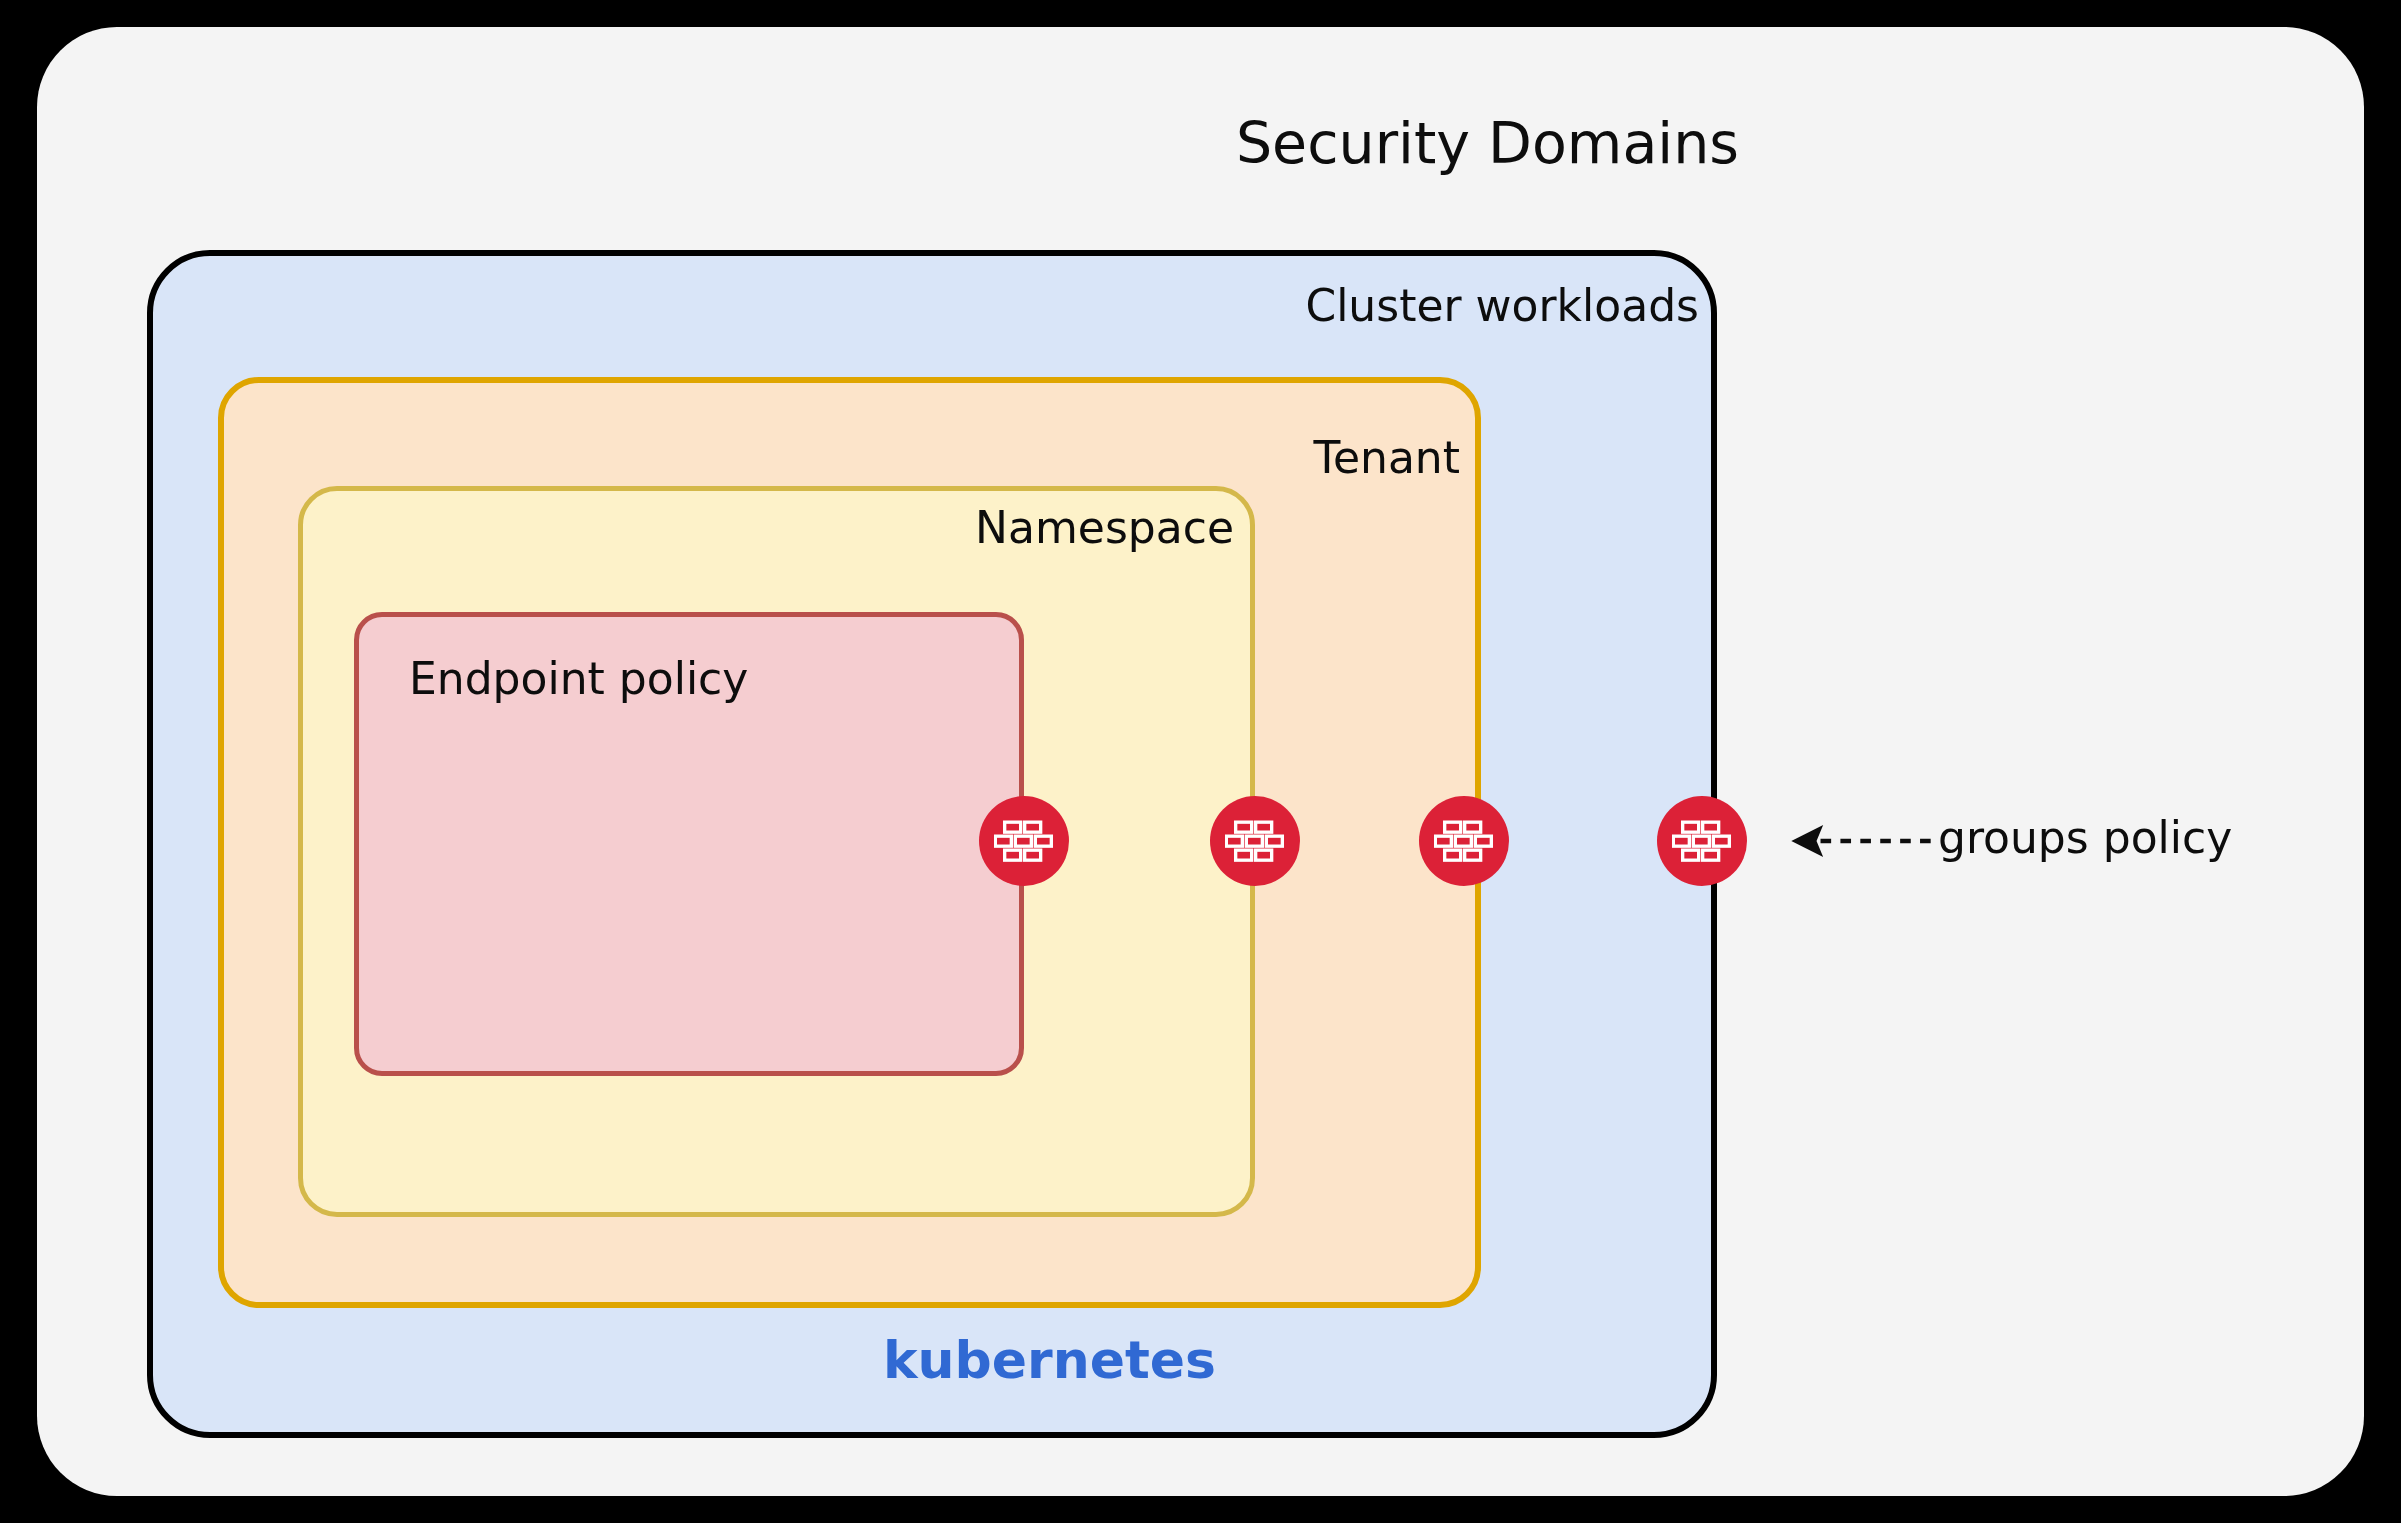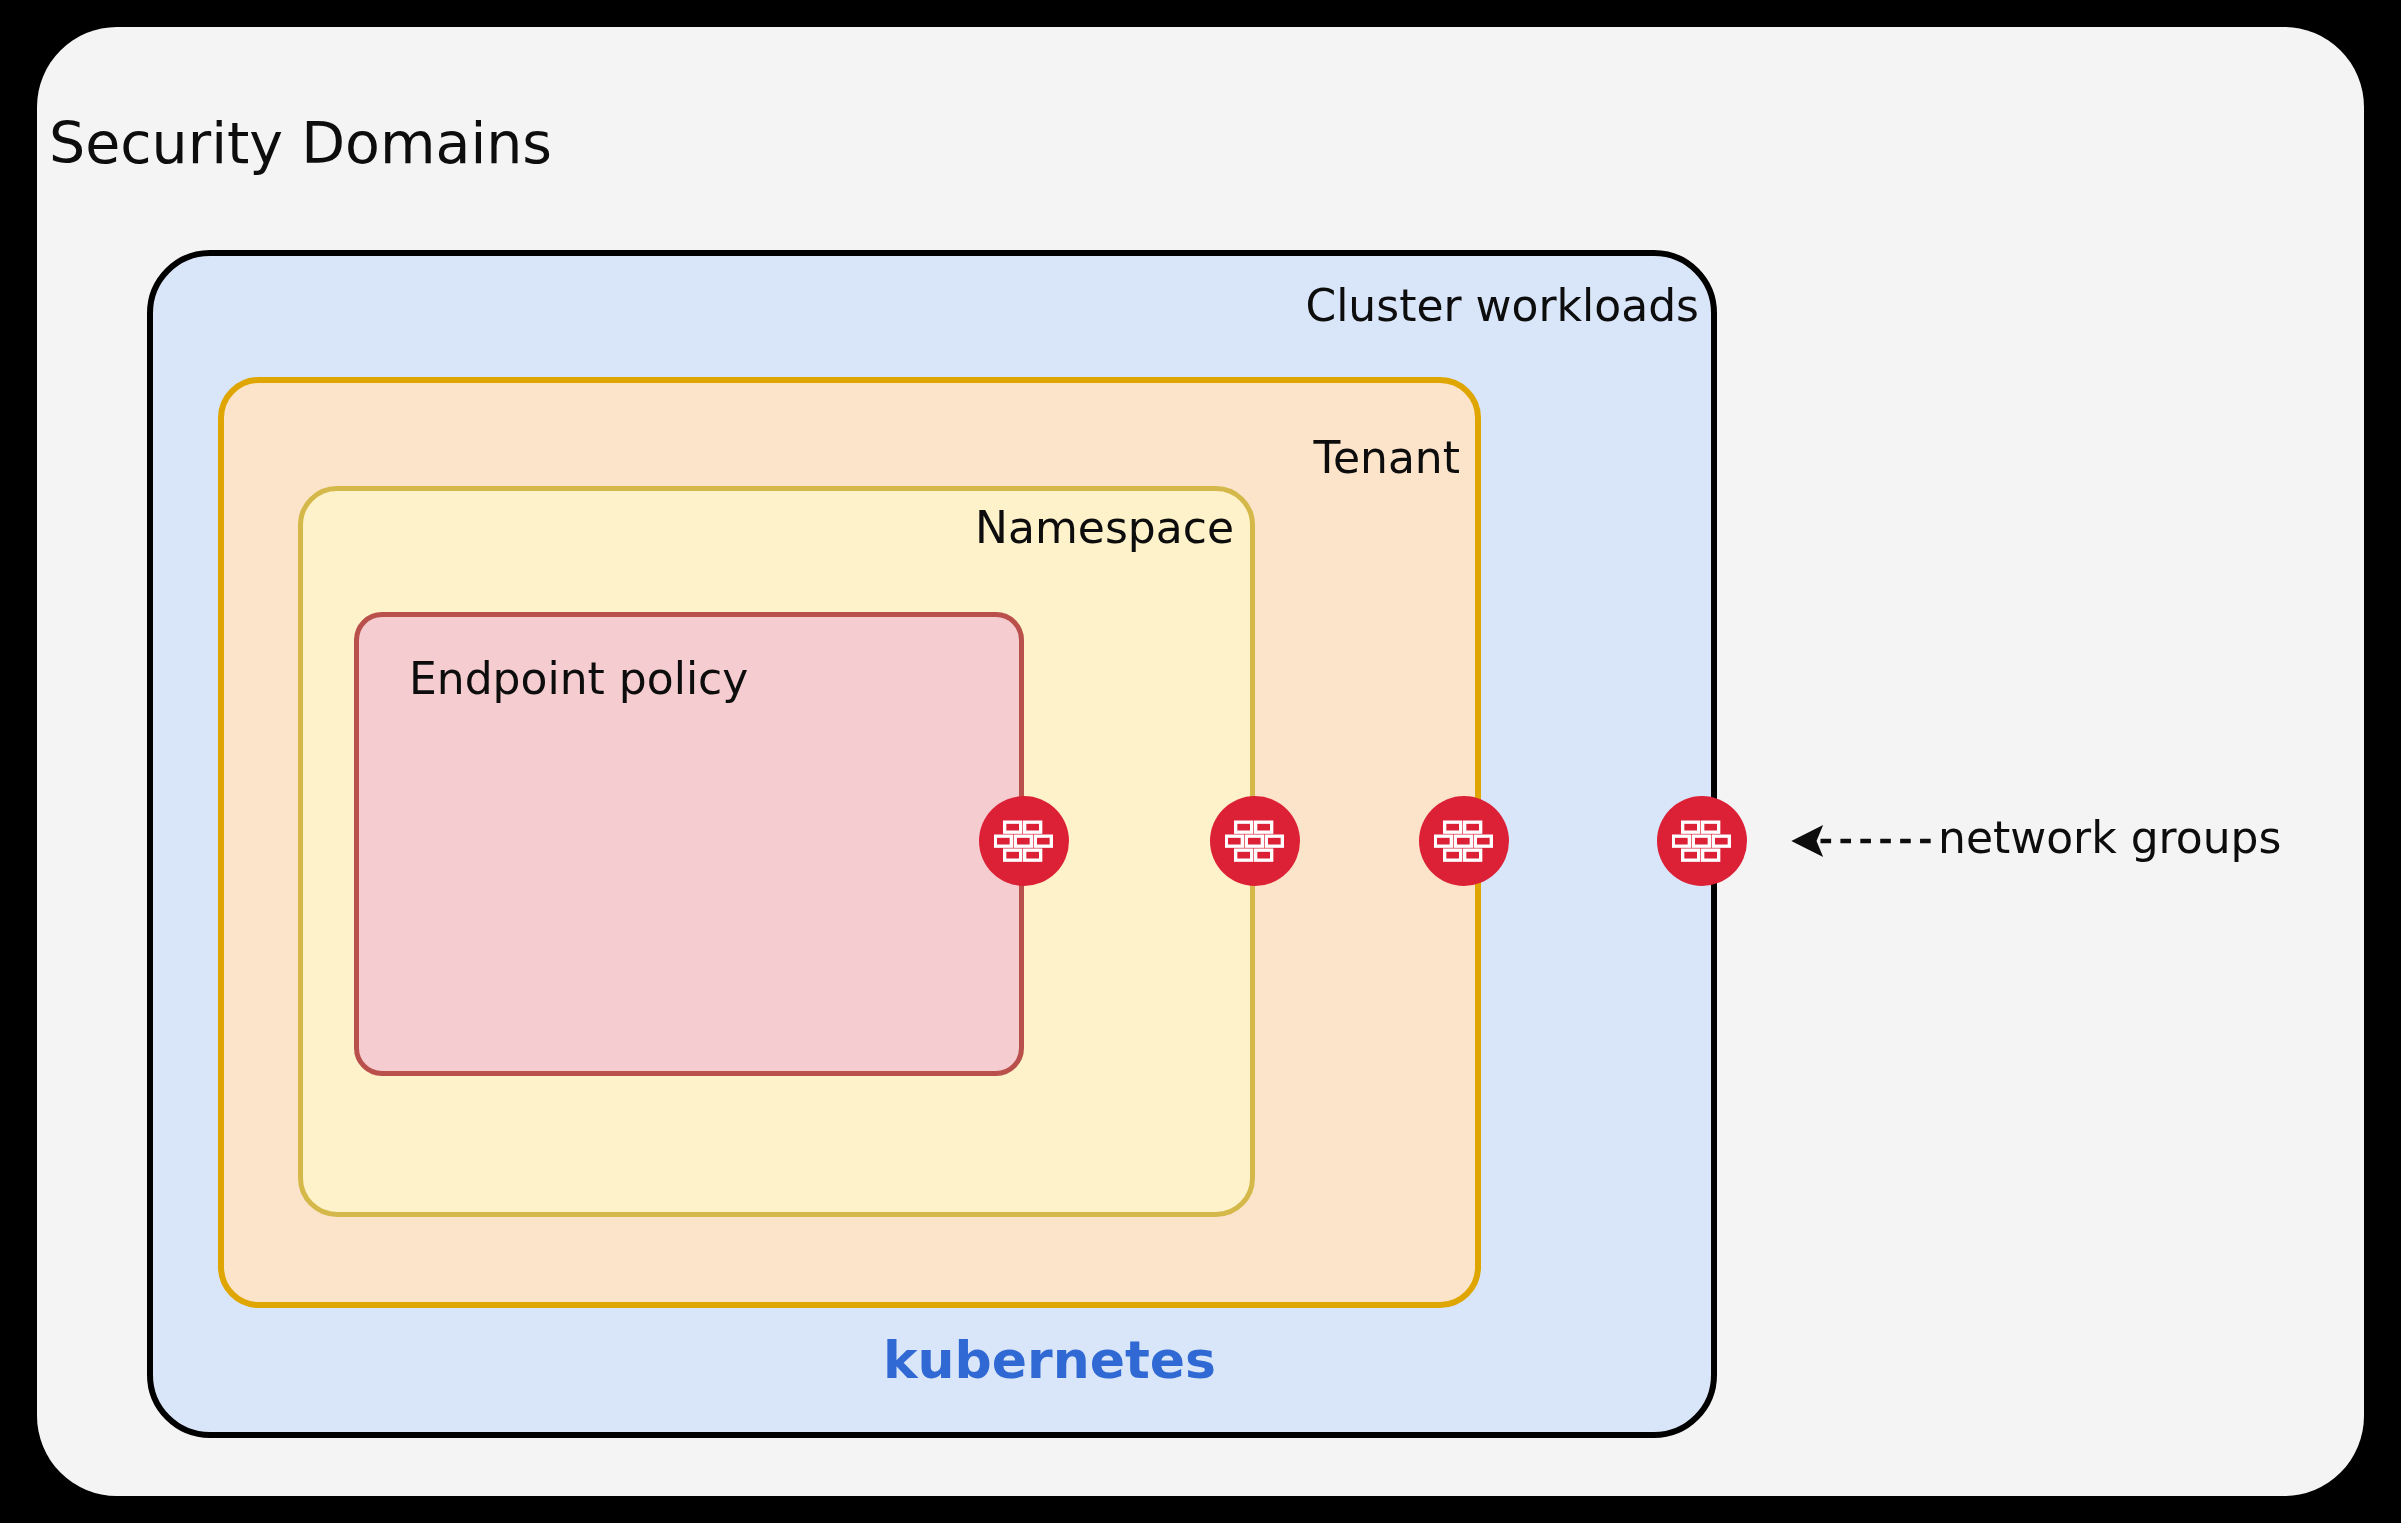--- a/index.html
+++ b/index.html
@@ -78,23 +78,22 @@
     position: absolute;
     color: #0d0d0d;
     white-space: nowrap;
     font-family: "DejaVu Sans", sans-serif;
   }
 
   #label-title {
     left: 0;
     top: 83px;
     width: 1702px;
-    text-align: left;
+    text-align: right;
     font-size: 57px;
-    padding-left: 12px;
   }
 
   #label-cluster {
     left: 0;
     top: 253px;
     width: 1662px;
     text-align: right;
     font-size: 44px;
   }
 
@@ -249,17 +248,17 @@
           <rect x="46" y="48" width="24" height="15"></rect>
         </g>
       </svg>
     </div>
 
     <svg id="policy-arrow" viewBox="0 0 220 96">
       <line x1="52" y1="48" x2="220" y2="48" stroke="#0d0d0d" stroke-width="7" stroke-dasharray="16 14"></line>
       <polygon points="8,48 56,24 46,48 56,72" fill="#0d0d0d"></polygon>
     </svg>
 
-    <div class="label" id="label-network-policy">network groups</div>
+    <div class="label" id="label-network-policy">groups policy</div>
 
   </div>
 </div>
 
 
 </body></html>

